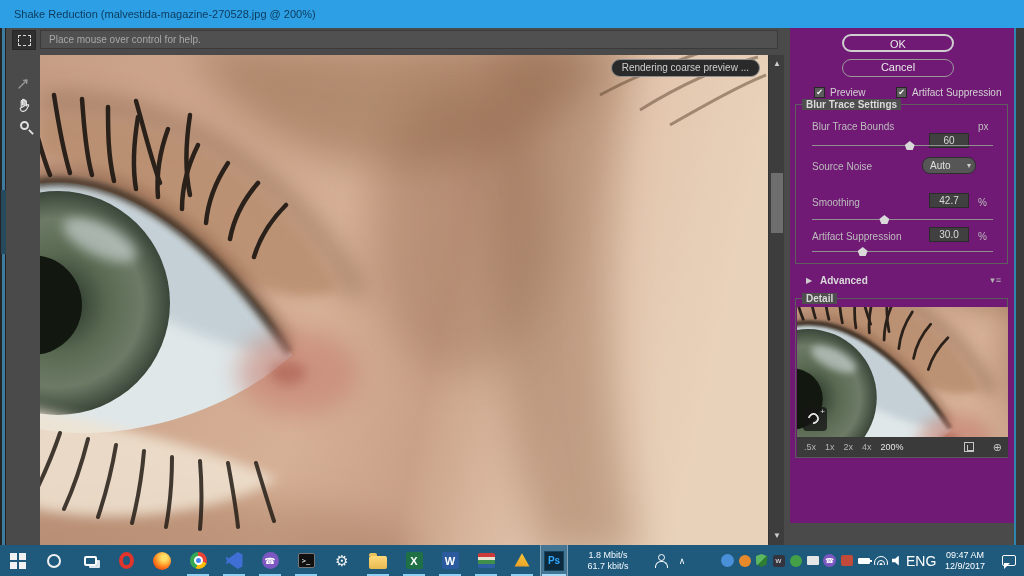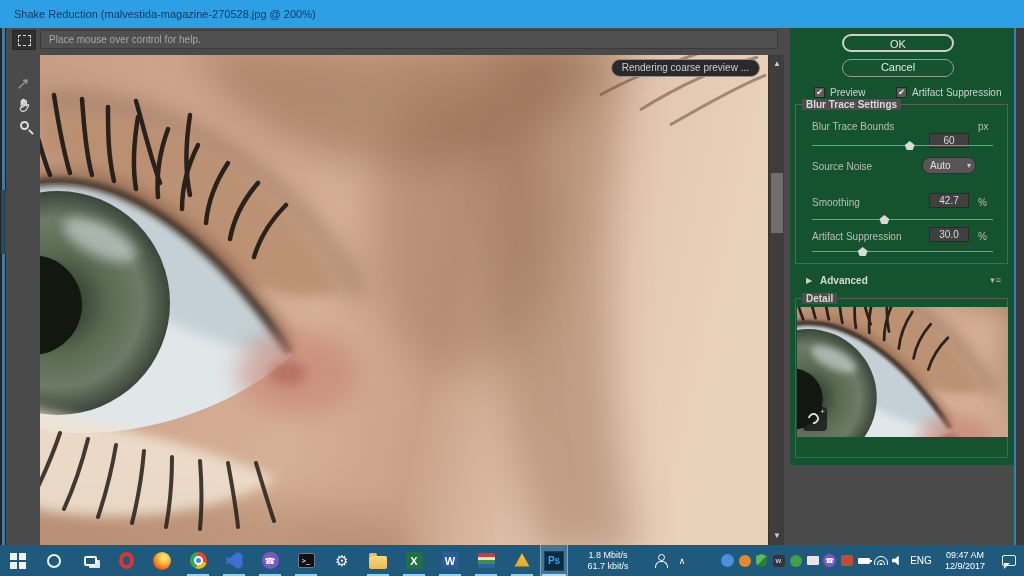--- a/index.html
+++ b/index.html
@@ -33,21 +33,21 @@
   
   .preview{left:40px;top:27px;width:728px;height:490px;background:#7f1d1d;overflow:hidden;}
   .preview svg{display:block;width:728px;height:490px;}
   .tooltip{position:absolute;right:8px;top:4px;background:#2a2a2a;border:1px solid #8f8f8f;
     border-radius:9px;color:#cfcfcf;font-size:10px;padding:2px 10px 3px;}
   .vscroll{left:768px;top:27px;width:16px;height:490px;background:#3d3d3d;border-left:1px solid #333;}
   .varrow{position:absolute;left:0;width:16px;height:14px;color:#cfcfcf;font-size:8px;text-align:center;line-height:14px;}
   .vthumb{position:absolute;left:2px;top:118px;width:12px;height:60px;background:#6e6e6e;}
 
   
-  .panel{left:790px;top:0;width:224px;height:437px;background:#14532d;font-size:10px;color:#c9c9c9;}
+  .panel{left:790px;top:0;width:224px;height:495px;background:#701a75;font-size:10px;color:#c9c9c9;}
   .btn{position:absolute;left:52px;width:112px;height:18px;border-radius:9px;background:transparent;
     color:#e8e8e8;font-size:11px;text-align:center;line-height:16px;}
   .btn.ok{top:6px;border:2px solid #cfcfcf;}
   .btn.cancel{top:31px;border:1px solid #9a9a9a;line-height:15px;}
   .cbrow{position:absolute;top:58px;left:0;width:224px;height:14px;}
   .cb{position:absolute;top:1px;width:11px;height:11px;background:#5c5c5c;border:1px solid #262626;
     color:#fff;font-size:8px;line-height:10px;text-align:center;}
   .cblabel{position:absolute;top:1px;color:#d2d2d2;text-align:right;}
   .fieldset{position:absolute;left:5px;width:213px;border:1px solid #5e5e5e;}
   .fs-title{position:absolute;left:6px;top:-6px;background:#4e4e4e;padding:0 4px;font-weight:bold;color:#dadada;}
@@ -139,21 +139,21 @@
   .redi{width:12px;height:11px;background:#c24a3a;border-radius:2px;}
   .batt{width:12px;height:6px;border:1px solid #fff;border-radius:1px;position:relative;background:#fff;}
   .batt::after{content:"";position:absolute;right:-3px;top:1px;width:2px;height:2px;background:#fff;}
   .wifi{width:14px;height:9px;position:relative;overflow:hidden;}
   .wifi b{position:absolute;border:1.5px solid #fff;border-radius:50%;left:50%;transform:translateX(-50%);}
   .wifi b:nth-child(1){width:14px;height:14px;top:0;}
   .wifi b:nth-child(2){width:8px;height:8px;top:4px;}
   .wifi b:nth-child(3){width:3px;height:3px;top:7px;background:#fff;}
   .vol{width:11px;height:10px;background:#fff;
     clip-path:polygon(0 32%,28% 32%,62% 0,62% 100%,28% 68%,0 68%);}
-  .lang{flex:0 0 auto;width:30px;text-align:center;font-size:10px;color:#fff;}
+  .lang{flex:0 0 auto;width:30px;text-align:center;font-size:14px;color:#fff;}
   .clock{flex:0 0 auto;width:58px;text-align:center;font-size:9px;line-height:11px;color:#fff;}
   .bubble{flex:0 0 auto;width:14px;height:11px;border:1px solid #fff;border-radius:2px;position:relative;
     margin:0 8px 0 8px;}
   .bubble::after{content:"";position:absolute;left:1px;bottom:-4px;border:3px solid transparent;
     border-top-color:#fff;border-left-color:#fff;}
 </style>
 </head>
 <body>
 
 <svg width="0" height="0" style="position:absolute">
@@ -342,20 +342,29 @@
         <span class="fs-title">Detail</span>
         <div class="detail-thumb">
           <svg viewBox="0 100 344 212" preserveAspectRatio="none">
             <use href="#eye-art"></use>
           </svg>
         </div>
         <div class="enhance">
           <span class="arc"></span>
           <span class="plus">+</span>
         </div>
+        <div class="detailbar">
+          <span>.5x</span>
+          <span>1x</span>
+          <span>2x</span>
+          <span>4x</span>
+          <span class="sel">200%</span>
+          <span class="popout"></span>
+          <span class="crosshair">⊕</span>
+        </div>
       </div>
     </div>
 
     <div class="abs edge-right">
       <span class="line"></span>
     </div>
   </div>
 
   <div class="abs taskbar">
     <div class="tcell">

